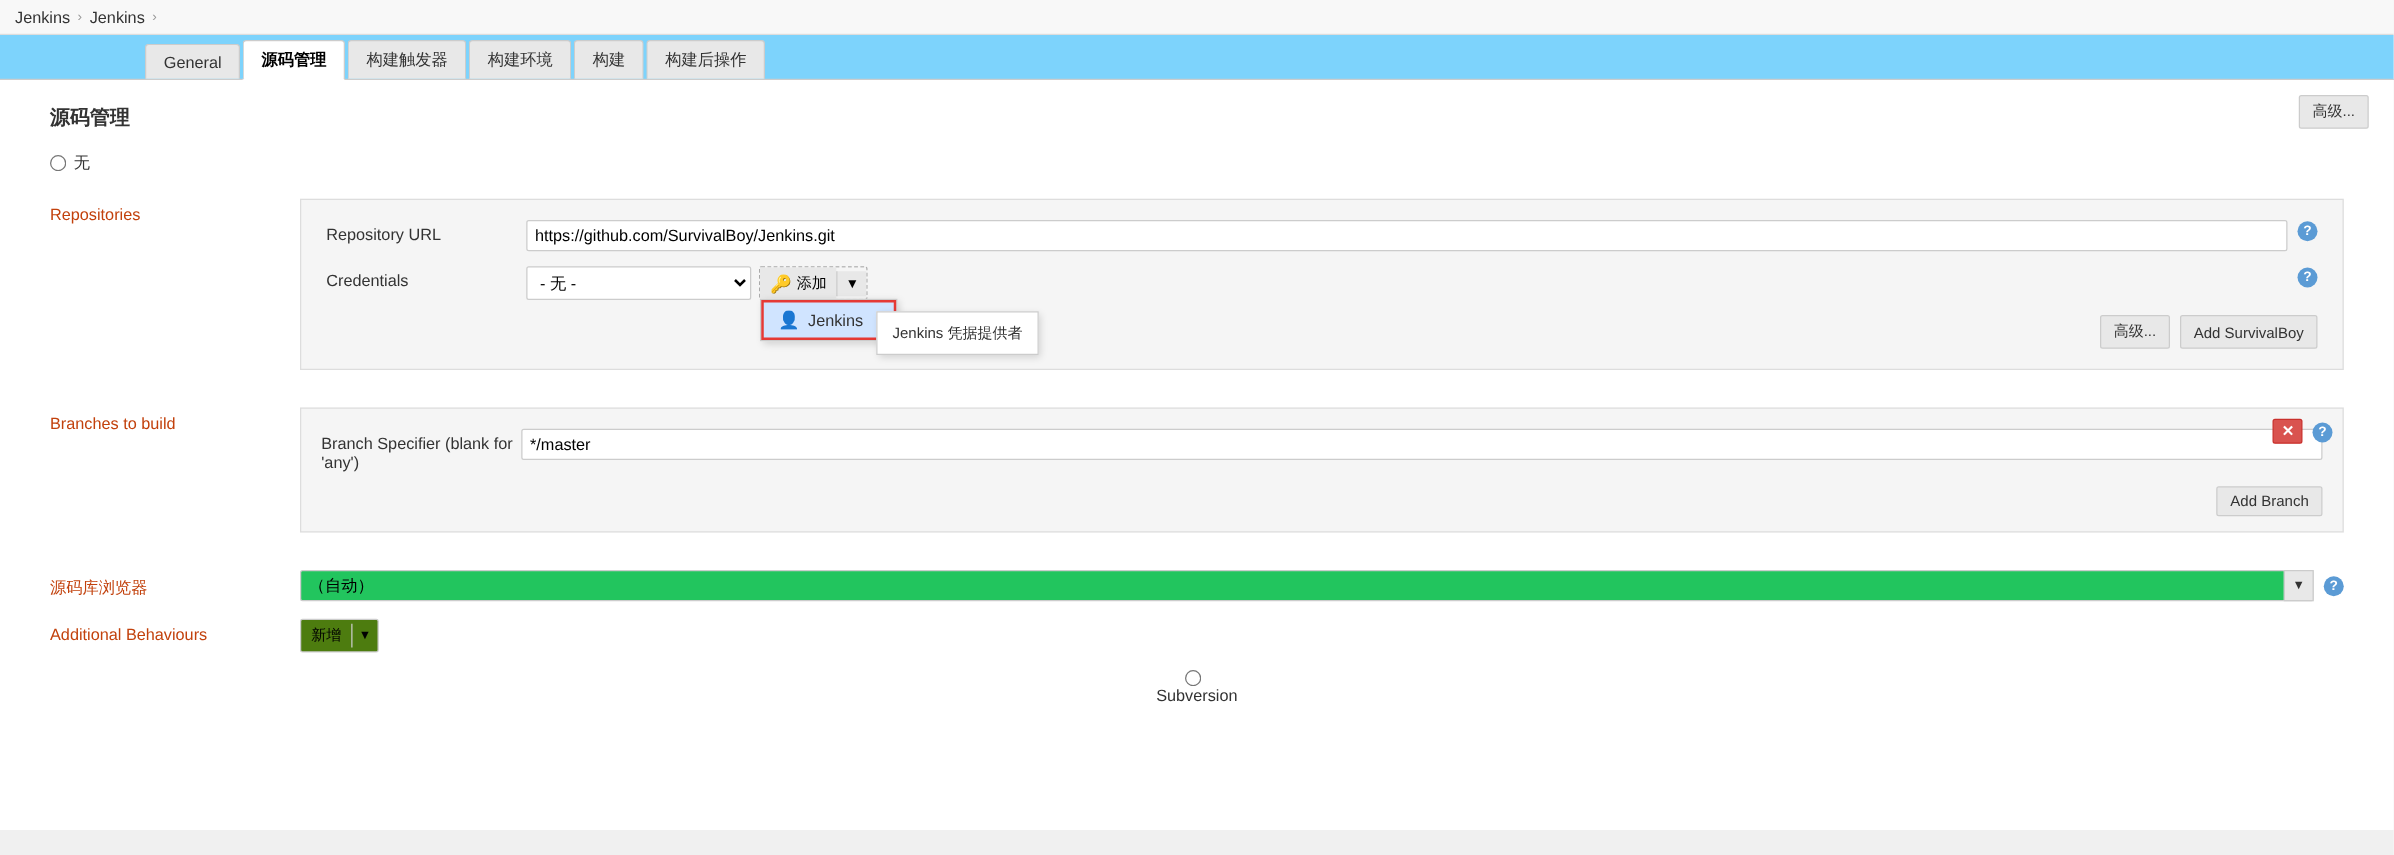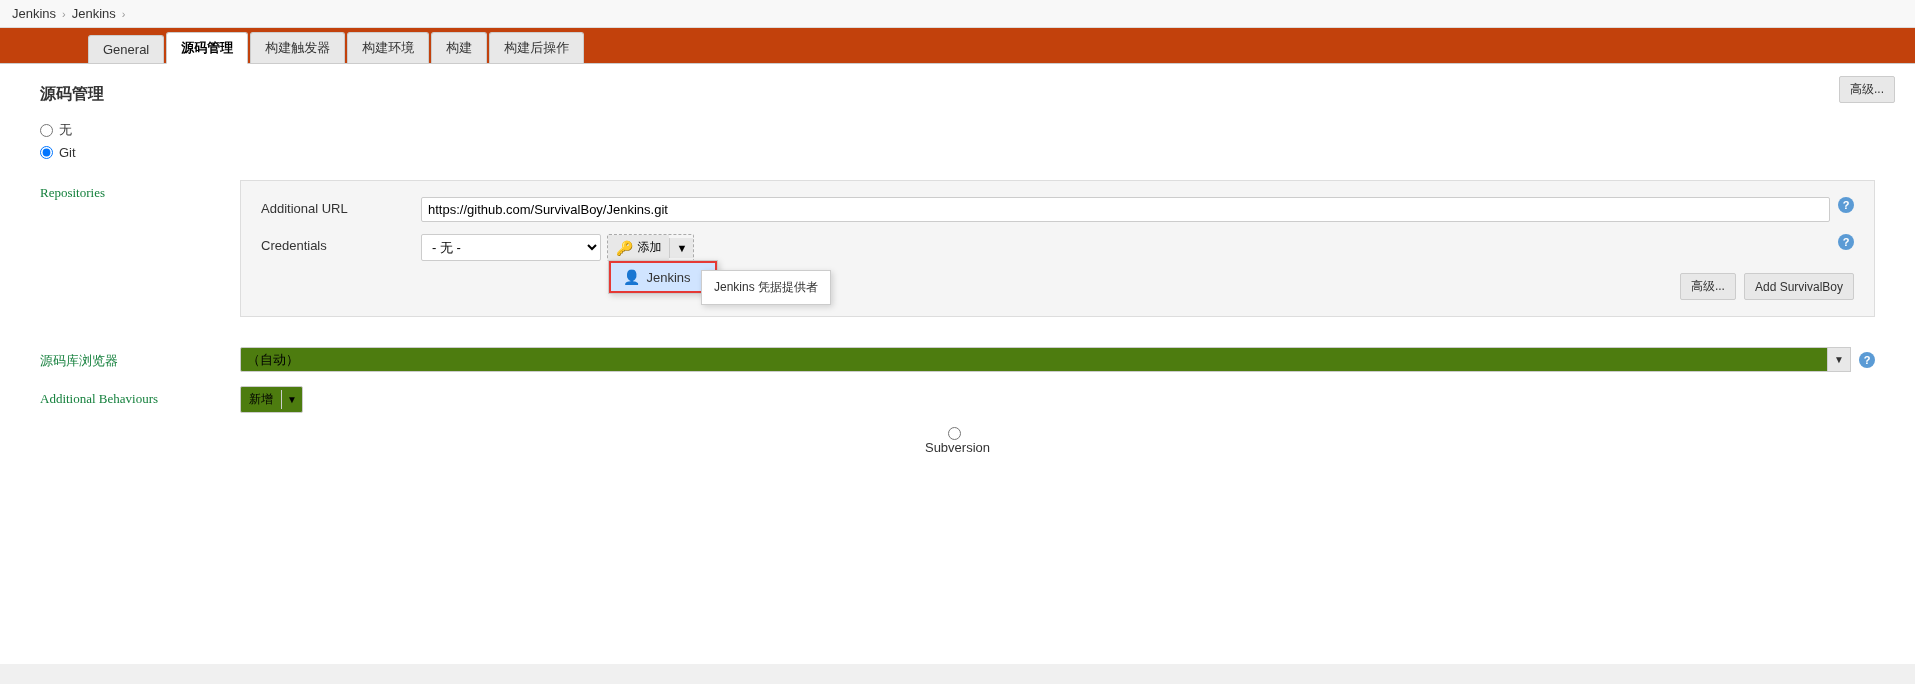--- a/index.html
+++ b/index.html
@@ -26,23 +26,23 @@
     .breadcrumb-sep {
       margin: 0 6px;
       color: #999;
       font-size: 11px;
     }
 
     
     .tabs-bar {
       display: flex;
       align-items: flex-end;
-      background: #c2410c;
+      background: #7dd3fc;
       border-bottom: 1px solid #ccc;
-      padding-left: 88px;
+      padding-left: 116px;
       padding-top: 4px;
     }
     .tab {
       padding: 6px 14px;
       background: #e8e8e8;
       border: 1px solid #ccc;
       border-bottom: none;
       cursor: pointer;
       margin-right: 2px;
       font-size: 13px;
@@ -253,43 +253,42 @@
     .row-with-label {
       display: flex;
       align-items: flex-start;
       margin-bottom: 14px;
     }
     .row-label {
       width: 200px;
       min-width: 200px;
       padding-top: 5px;
       font-size: 13px;
-      color: #15803d;
-      font-family: Liberation Serif, serif;
+      color: #c2410c;
     }
     .row-content {
       flex: 1;
     }
 
     
     .branches-section {
       background: #f5f5f5;
       border: 1px solid #ddd;
       padding: 12px 16px;
       margin-bottom: 16px;
       position: relative;
     }
 
     
     .full-select {
       width: 100%;
       padding: 4px 6px;
       border: 1px solid #ccc;
       border-radius: 2px;
-      background: #4d7c0f;
+      background: #22c55e;
       font-size: 13px;
       appearance: none;
     }
     .select-wrapper {
       position: relative;
       flex: 1;
     }
     .select-arrow {
       position: absolute;
       right: 0;
@@ -365,33 +364,29 @@
       <button class="btn">高级...</button>
     </div>
 
     <div class="section-title">源码管理</div>
 
     <div class="radio-group">
       <div class="radio-item">
         <input type="radio" name="scm" style="">
         <span>无</span>
       </div>
-      <div class="radio-item">
-        <input type="radio" name="scm" checked="" style="">
-        <span>Git</span>
-      </div>
     </div>
 
     <div class="row-with-label">
       <div class="row-label">Repositories</div>
       <div class="row-content">
         <div class="form-section" style="position:relative;">
 
           <div class="form-row">
-            <div class="form-label">Additional URL</div>
+            <div class="form-label">Repository URL</div>
             <div class="form-control-wrap">
               <input type="text" class="form-input" value="https://github.com/SurvivalBoy/Jenkins.git" style="">
             </div>
             <div style="margin-left:8px; flex-shrink:0;">
               <span class="info-icon">?</span>
             </div>
           </div>
 
           <div class="form-row">
             <div class="form-label">Credentials</div>
@@ -427,20 +422,43 @@
           </div>
 
           <div style="display:flex; justify-content:flex-end; gap:8px; margin-top:8px;">
             <button class="btn">高级...</button>
             <button class="btn">Add SurvivalBoy</button>
           </div>
         </div>
       </div>
     </div>
 
+    <div class="row-with-label">
+      <div class="row-label">Branches to build</div>
+      <div class="row-content">
+        <div class="branches-section" style="position:relative;">
+
+          <div style="position:absolute; top:8px; right:8px;">
+            <button class="btn-danger">✕</button>
+            <span class="info-icon" style="margin-left:4px;">?</span>
+          </div>
+
+          <div class="form-row" style="margin-top:4px;">
+            <div class="form-label">Branch Specifier (blank for 'any')</div>
+            <div class="form-control-wrap">
+              <input type="text" class="form-input" value="*/master" style="">
+            </div>
+          </div>
+
+          <div style="display:flex; justify-content:flex-end; margin-top:8px;">
+            <button class="btn">Add Branch</button>
+          </div>
+        </div>
+      </div>
+    </div>
 
     <div class="row-with-label">
       <div class="row-label">源码库浏览器</div>
       <div class="row-content">
         <div style="display:flex; align-items:center; gap:8px;">
           <div class="select-wrapper">
             <select class="full-select">
               <option>（自动）</option>
             </select>
             <div class="select-arrow">▼</div>

